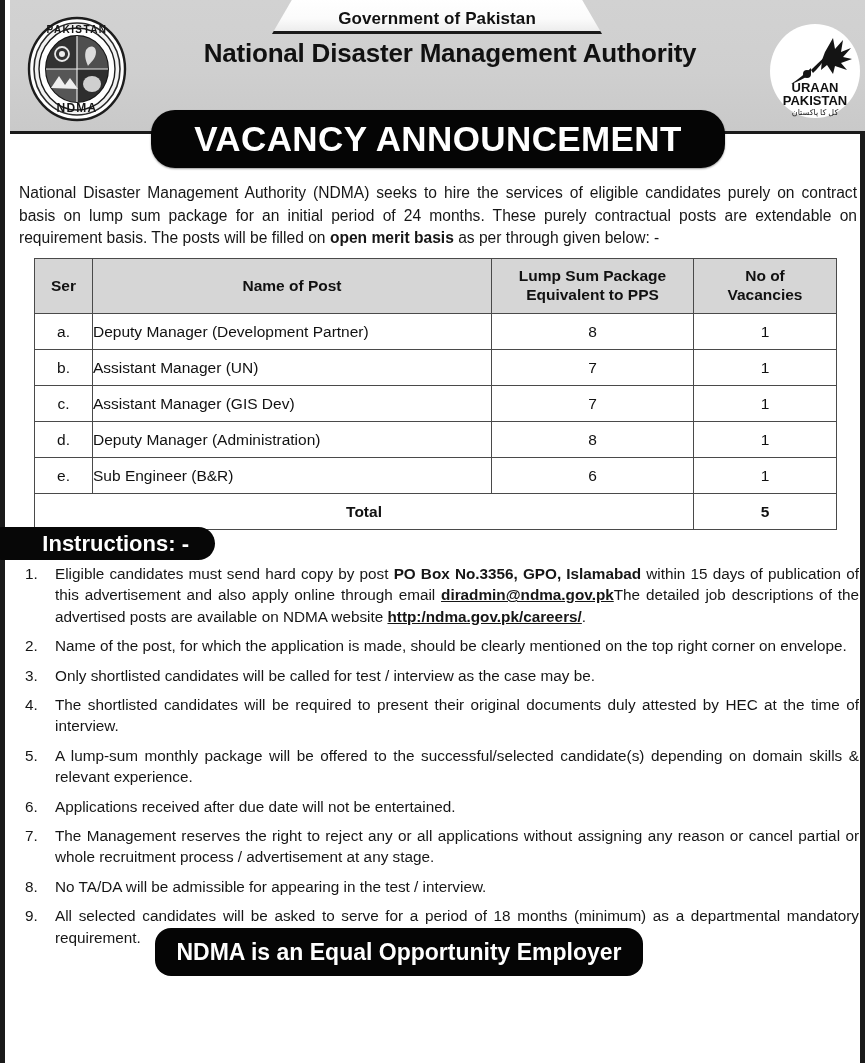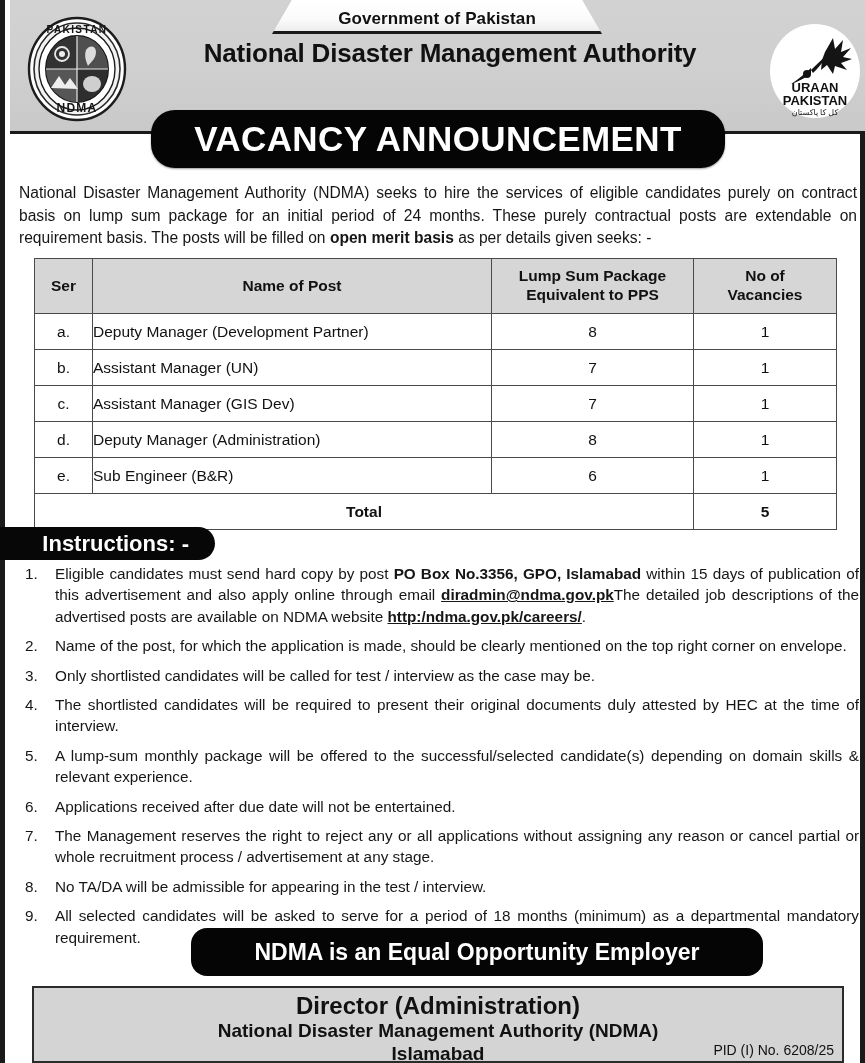--- a/index.html
+++ b/index.html
@@ -230,29 +230,28 @@
   .instr-text b { font-weight: bold; }
   .instr-text u.lnk {
     font-weight: bold;
     text-decoration: underline;
   }
 
   
   .eoe-pill {
     position: absolute;
     left: 150px; top: 928px;
-    width: 572px;
+    width: 488px;
     height: 48px;
     background: #050505;
     border-radius: 16px;
     display: flex;
     align-items: center;
     justify-content: center;
     z-index: 6;
-    margin-left: 36px;
   }
   .eoe-pill span {
     color: #fff;
     font-size: 23px;
     font-weight: bold;
   }
 
   
   .footer-box {
     position: absolute;
@@ -350,21 +349,21 @@
         <text x="48" y="93" text-anchor="middle" font-family="'Liberation Serif',serif" font-size="8" fill="#222">کل کا پاکستان</text>
       </svg>
     </div>
   </div>
 
   <div class="vacancy-pill">
     <span>VACANCY ANNOUNCEMENT</span>
   </div>
 
   <div class="intro">
-    <span>National Disaster Management Authority (NDMA) seeks to hire the services of eligible candidates purely on contract basis on lump sum package for an initial period of 24 months. These purely contractual posts are extendable on requirement basis. The posts will be filled on </span><b>open merit basis</b><span> as per details given seeks: -</span>
+    <span>National Disaster Management Authority (NDMA) seeks to hire the services of eligible candidates purely on contract basis on lump sum package for an initial period of 24 months. These purely contractual posts are extendable on requirement basis. The posts will be filled on </span><b>open merit basis</b><span> as per through given below: -</span>
   </div>
 
   <div class="tbl-wrap">
     <table class="posts">
       <colgroup>
         <col class="col-ser">
           <col class="col-post">
           <col class="col-pkg">
           <col class="col-vac">
       </colgroup>
@@ -467,26 +466,18 @@
       <div class="instr-text">No TA/DA will be admissible for appearing in the test / interview.</div>
     </div>
 
     <div class="instr-item">
       <div class="instr-num">9.</div>
       <div class="instr-text">All selected candidates will be asked to serve for a period of 18 months (minimum) as a departmental mandatory requirement.</div>
     </div>
 
   </div>
 
-  <div class="footer-box">
-    <div class="footer-lines">
-      <div class="f-director">Director (Administration)</div>
-      <div class="f-ndma">National Disaster Management Authority (NDMA)</div>
-      <div class="f-city">Islamabad</div>
-    </div>
-    <div class="pid">PID (I) No. 6208/25</div>
-  </div>
 
   <div class="eoe-pill">
     <span>NDMA is an Equal Opportunity Employer</span>
   </div>
 
 </div>
 
 </body></html>

